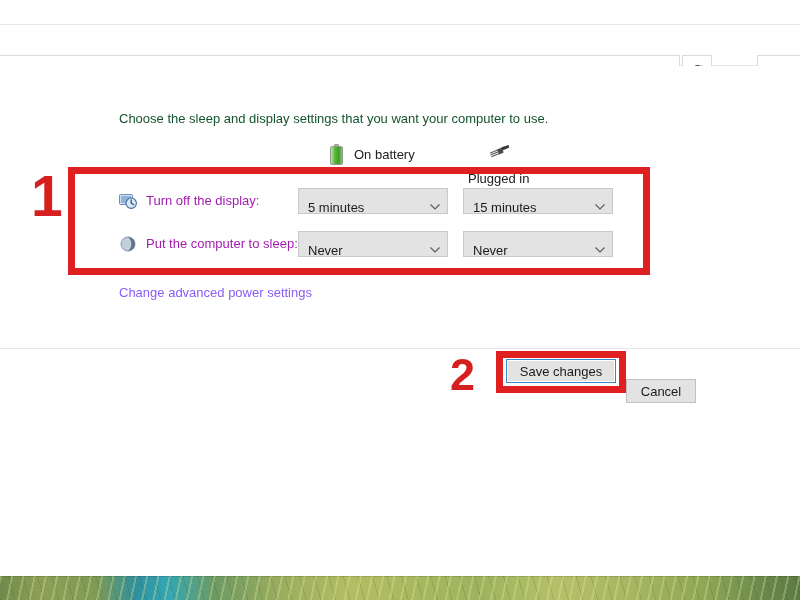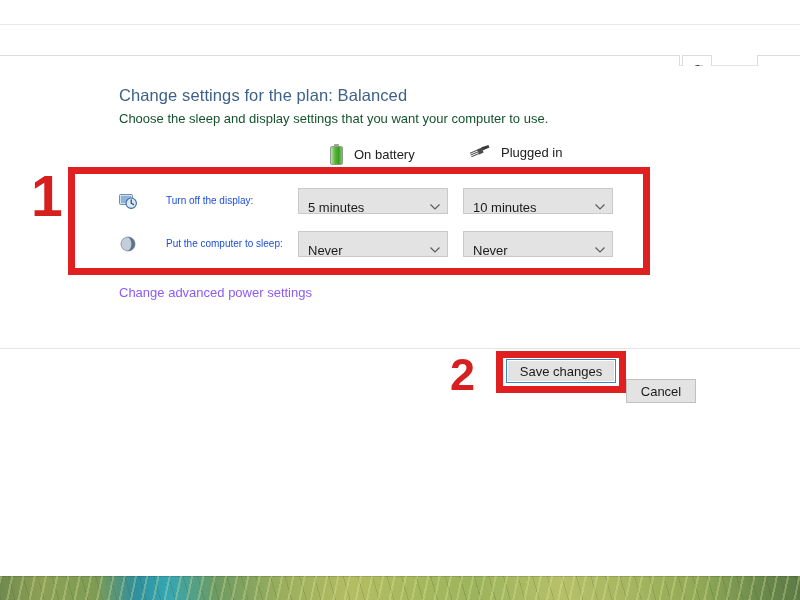--- a/index.html
+++ b/index.html
@@ -126,21 +126,21 @@
   .col-head {
     position: absolute;
     display: flex;
     align-items: center;
     gap: 11px;
     font-size: 13px;
     color: #202020;
     white-space: nowrap;
   }
   #col-head-battery { left: 330px; top: 0; }
-  #col-head-plugged { left: 468px; top: 0; }
+  #col-head-plugged { left: 468px; top: 0; flex-direction: column; }
 
   
   .battery-icon {
     width: 13px; height: 21px;
     position: relative;
     display: inline-block;
   }
   .battery-icon .cap {
     position: absolute;
     left: 4px; top: 0;
@@ -176,25 +176,24 @@
   #row-sleep { top: 163px; }
 
   .row-icon {
     position: absolute;
     left: 119px;
     width: 18px; height: 18px;
   }
   .row-label {
     position: absolute;
     left: 146px;
-    font-size: 10px;
-    color: #1d4ed8;
+    font-size: 13px;
+    color: #a21caf;
     white-space: nowrap;
     line-height: 30px;
-    margin-left: 20px;
   }
 
   .combo {
     position: absolute;
     height: 26px;
     background: #e3e3e3;
     border: 1px solid #c9c9c9;
     box-sizing: border-box;
     display: flex;
     align-items: center;
@@ -353,21 +352,20 @@
         <path d="M11.4 4.2 A5 5 0 1 0 12 7" fill="none" stroke="#3b3b3b" stroke-width="1.2"></path>
         <path d="M11.9 1.6 L11.9 4.6 L8.9 4.6" fill="none" stroke="#3b3b3b" stroke-width="1.2"></path>
       </svg>
     </div>
 
     <div id="search-box" title="Search Control Panel">Search</div>
   </div>
 
   <div id="content">
 
-    <div id="page-title">Change settings for the plan: Balanced</div>
     <div id="page-subtitle">Choose the sleep and display settings that you want your computer to use.</div>
 
     <div id="col-headers">
 
       <div class="col-head" id="col-head-battery">
         <span class="battery-icon">
           <span class="cap"></span>
           <span class="body"></span>
         </span>
         <span>On battery</span>
@@ -401,21 +399,21 @@
       <span class="combo combo-battery">
         <span>5 minutes</span>
         <span class="chev">
           <svg width="12" height="8" viewBox="0 0 12 8" aria-hidden="true">
             <path d="M1.5 1.5 L6 6 L10.5 1.5" fill="none" stroke="#5c5c5c" stroke-width="1.2"></path>
           </svg>
         </span>
       </span>
 
       <span class="combo combo-plugged">
-        <span>10 minutes</span>
+        <span>15 minutes</span>
         <span class="chev">
           <svg width="12" height="8" viewBox="0 0 12 8" aria-hidden="true">
             <path d="M1.5 1.5 L6 6 L10.5 1.5" fill="none" stroke="#5c5c5c" stroke-width="1.2"></path>
           </svg>
         </span>
       </span>
     </div>
 
     <div class="setting-row" id="row-sleep">
       <span class="row-icon">

